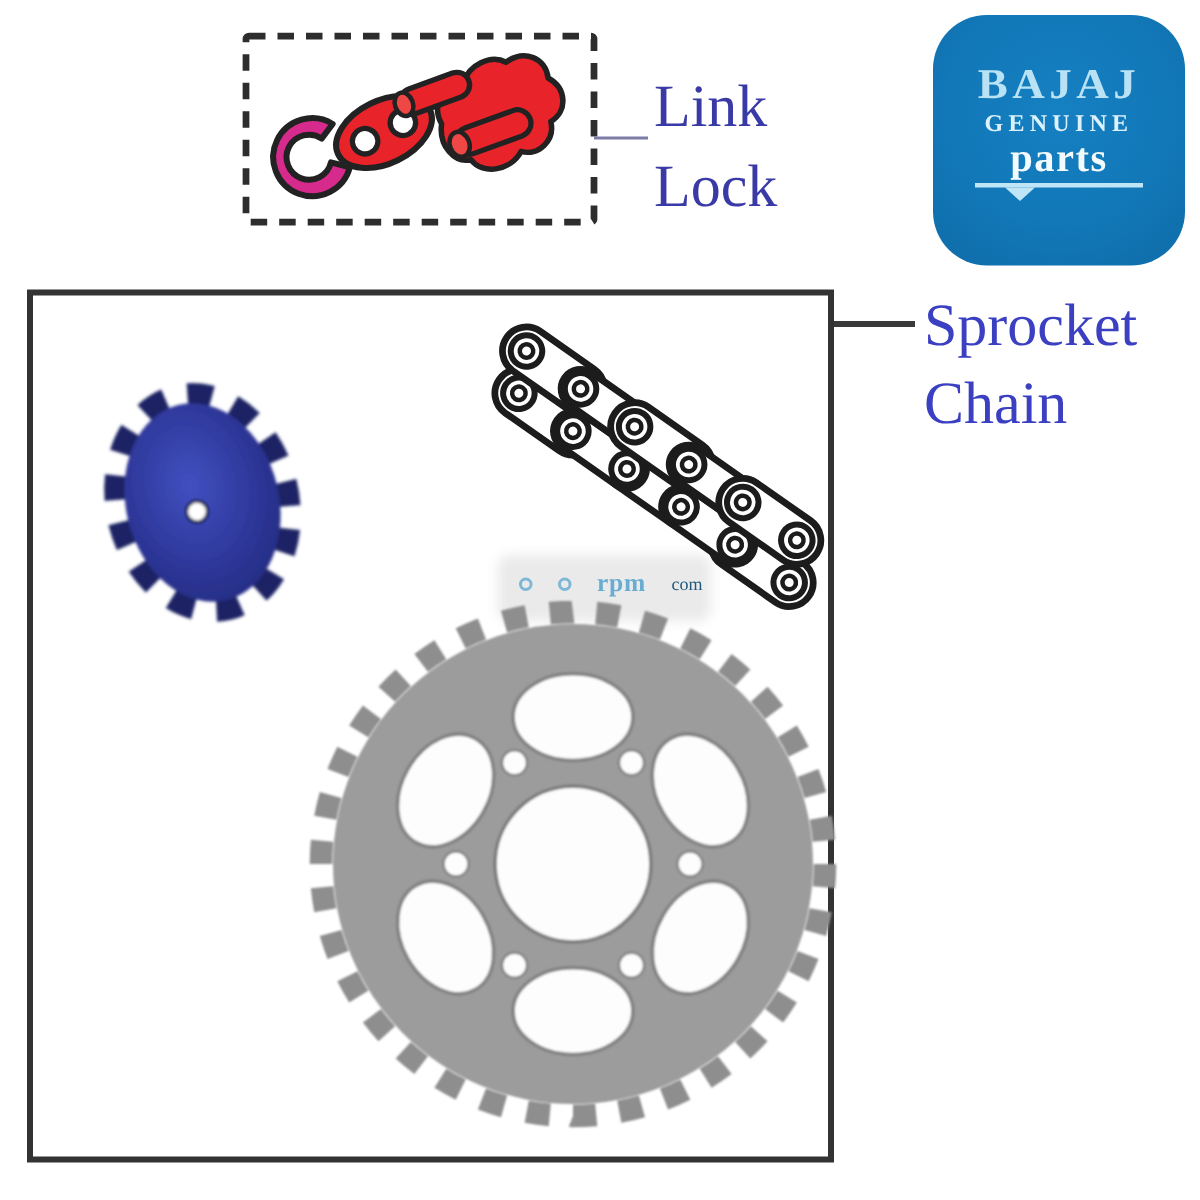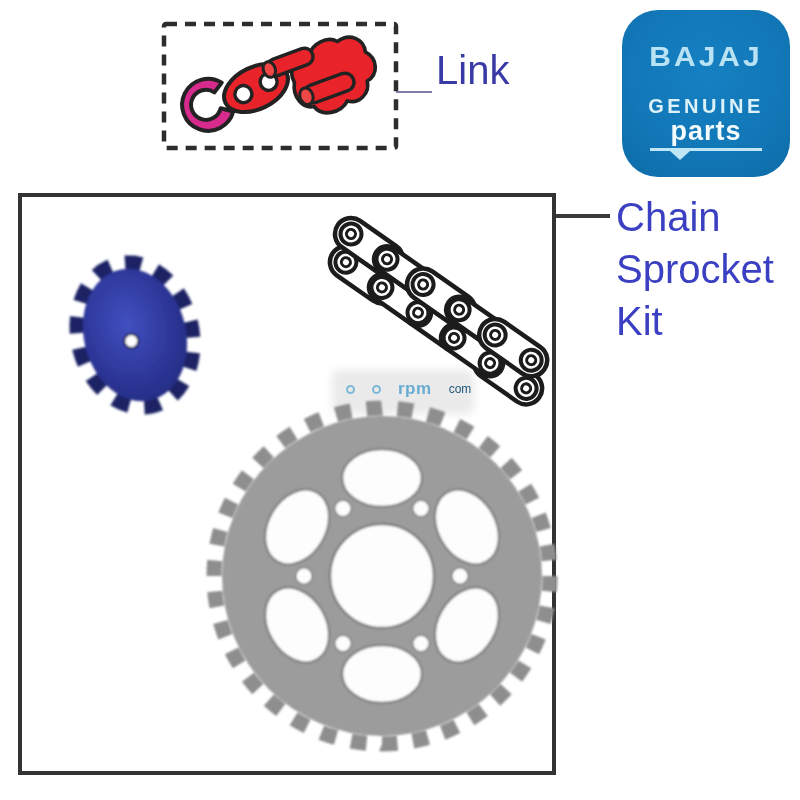--- a/index.html
+++ b/index.html
@@ -1,37 +1,37 @@
 <!DOCTYPE html>
 <html><head>
 <meta charset="utf-8">
 <style>
   html,body{margin:0;padding:0;background:#fff;}
   .stage{
     position:relative;width:800px;height:800px;background:#ffffff;overflow:hidden;
-    font-family:Liberation Sans, sans-serif;
+    font-family:Liberation Serif, serif;
   }
   
   .dashed-box{position:absolute;left:161px;top:21px;width:238px;height:130px;}
   .dashed-box svg{position:absolute;left:0;top:0;}
   
   .label{position:absolute;font-weight:400;}
   .label span{display:block;}
   .label-linklock{left:436px;top:44px;font-size:40px;line-height:53px;color:#3a3aa6;}
   .label-chainkit{left:616px;top:191px;font-size:40px;line-height:52px;color:#3b40c2;}
   .leader-linklock{position:absolute;left:396px;top:91px;width:36px;height:2px;background:#7d7da8;}
   .leader-chainkit{position:absolute;left:556px;top:214px;width:54px;height:4px;background:#3a3a3a;}
   
   .badge{
     position:absolute;left:622px;top:10px;width:168px;height:167px;border-radius:36px;
     background:radial-gradient(circle at 50% 38%, #1580c2 0%, #1278b8 55%, #0f6ca9 100%);
     display:flex;flex-direction:column;align-items:center;color:#fff;text-align:right;
   }
   .badge .brand{margin-top:30px;font-size:30px;font-weight:800;letter-spacing:3px;color:#b9e3f5;transform:scaleY(0.94);}
-  .badge .genuine{margin-top:21px;font-size:20px;font-weight:600;letter-spacing:3.5px;color:#ddf1fa;}
+  .badge .genuine{margin-top:0;font-size:16px;font-weight:600;letter-spacing:3.5px;color:#ddf1fa;}
   .badge .parts{margin-top:-1px;font-size:27px;font-weight:700;letter-spacing:1px;color:#f3fbff;line-height:1.05;}
   .badge .underline{position:relative;width:112px;height:12px;margin-top:3px;border-top:3px solid #bfe6f6;}
   .badge .tri{position:absolute;left:20px;top:0;width:0;height:0;
     border-left:10px solid transparent;border-right:10px solid transparent;border-top:9px solid #bfe6f6;}
   
   .main-box{position:absolute;left:18px;top:193px;width:538px;height:582px;
     border:4px solid #333;box-sizing:border-box;background:#fff;z-index:1;}
   .halo{position:absolute;left:180px;top:372px;width:404px;height:404px;z-index:2;
     background:radial-gradient(closest-side, rgba(168,168,168,0.18), rgba(168,168,168,0.0) 72%);}
   .noise-patch{position:absolute;left:332px;top:370px;width:142px;height:44px;z-index:2;
@@ -76,20 +76,21 @@
           <rect x="-26" y="-9" width="52" height="18" rx="9" fill="#e8242a" stroke="#222" stroke-width="3.5"></rect>
           <ellipse cx="-24" cy="0" rx="6.5" ry="8.5" fill="#ef4646" stroke="#222" stroke-width="3"></ellipse>
         </g>
       </g>
     </svg>
   </div>
 
   <div class="leader-linklock"></div>
   <div class="label label-linklock">
     <span>Link</span>
+    <span>Lock</span>
   </div>
 
   <div class="badge">
     <div class="brand">BAJAJ</div>
     <div class="genuine">GENUINE</div>
     <div class="parts">parts</div>
     <div class="underline">
       <span class="tri"></span>
     </div>
   </div>
@@ -200,18 +201,17 @@
 
   <div class="watermark">
     <span class="dot"></span>
     <span class="dot"></span>
     <span class="wm-name">rpm</span>
     <span class="wm-tld">com</span>
   </div>
 
   <div class="leader-chainkit"></div>
   <div class="label label-chainkit">
+    <span>Sprocket</span>
     <span>Chain</span>
-    <span>Sprocket</span>
-    <span>Kit</span>
   </div>
 
 </div>
 
 </body></html>

